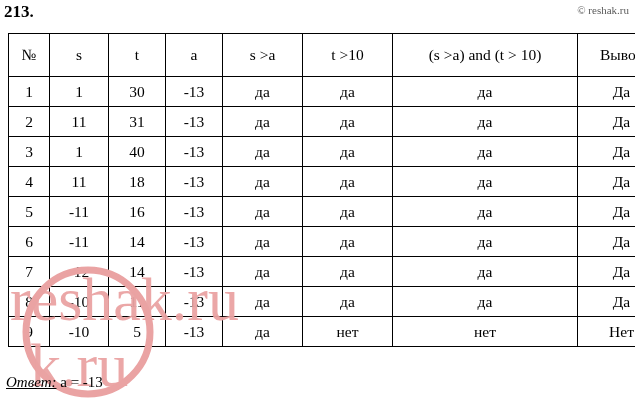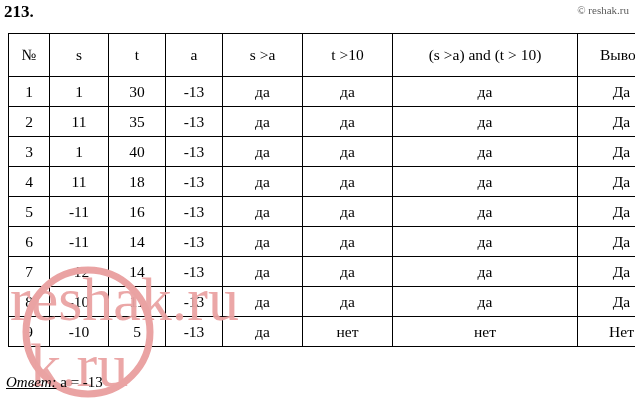--- a/index.html
+++ b/index.html
@@ -124,21 +124,21 @@
         <td>30</td>
         <td>-13</td>
         <td>да</td>
         <td>да</td>
         <td>да</td>
         <td>Да</td>
       </tr>
       <tr>
         <td>2</td>
         <td>11</td>
-        <td>35</td>
+        <td>31</td>
         <td>-13</td>
         <td>да</td>
         <td>да</td>
         <td>да</td>
         <td>Да</td>
       </tr>
       <tr>
         <td>3</td>
         <td>1</td>
         <td>40</td>

